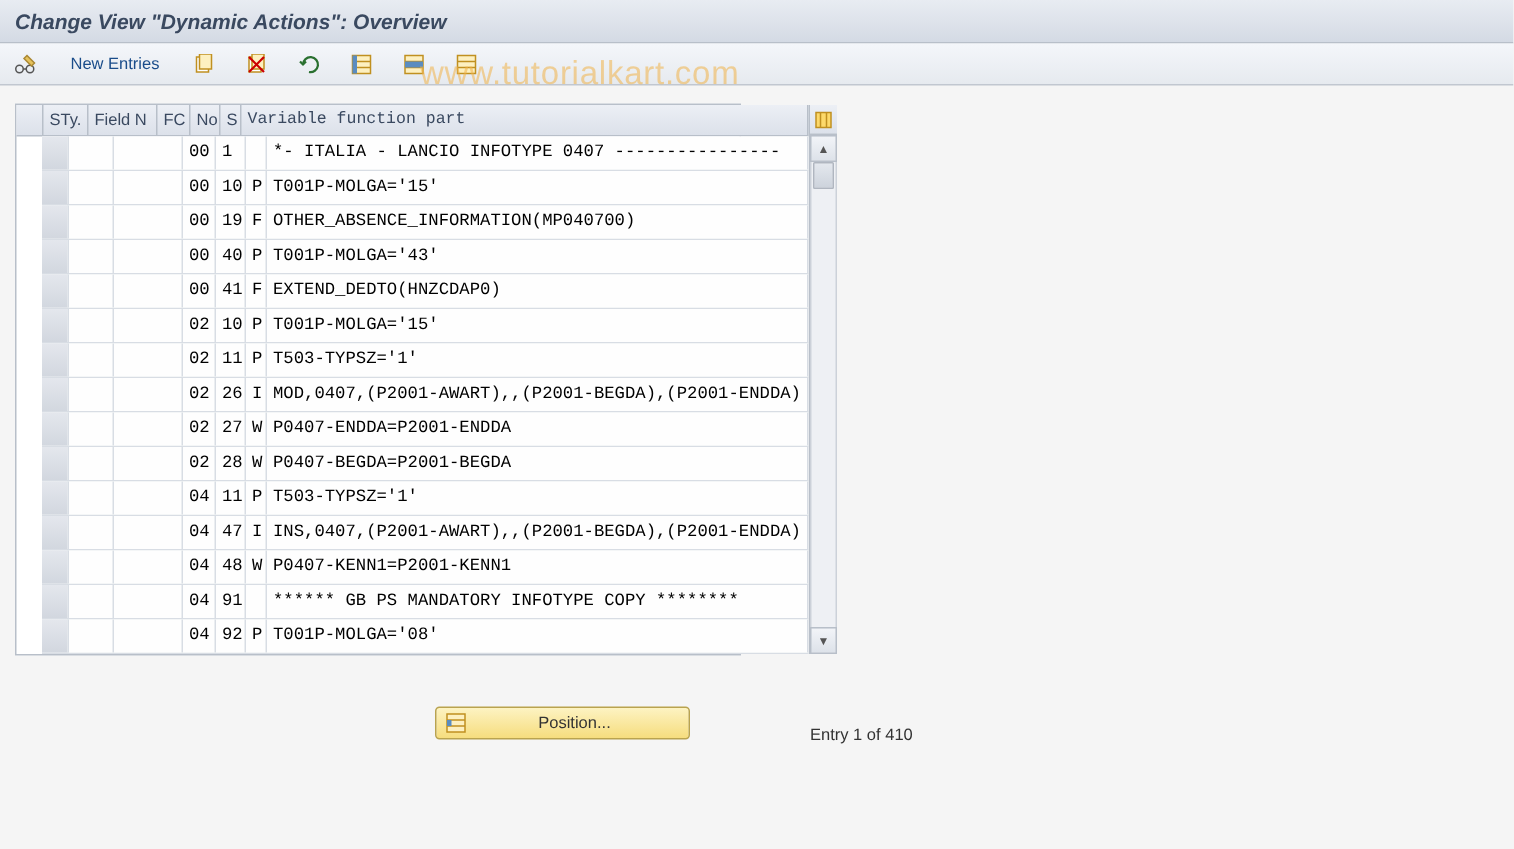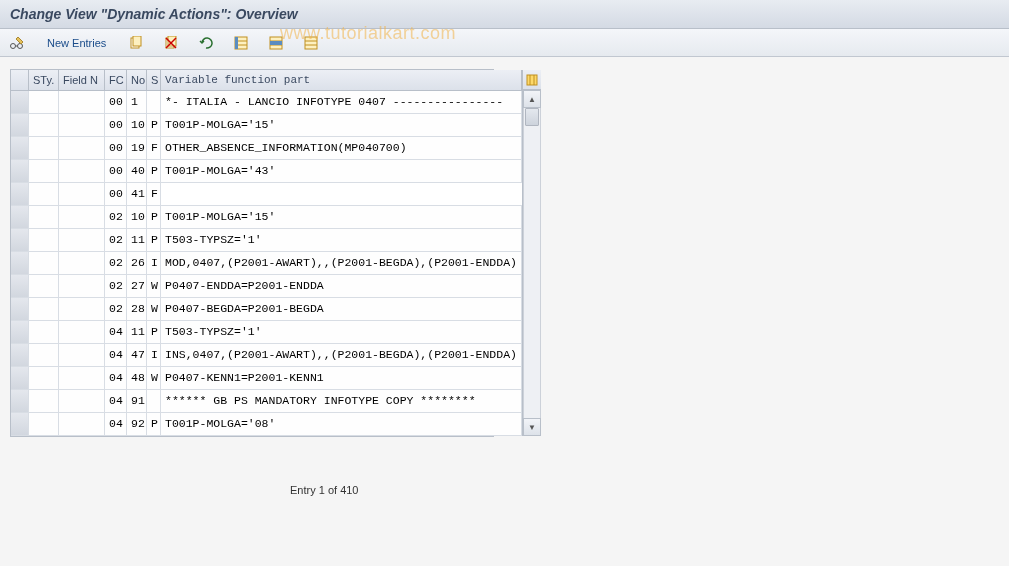--- a/index.html
+++ b/index.html
@@ -47,22 +47,22 @@
     }
     .toolbar-link {
       color: #1a4c8a;
       font-size: 11px;
       cursor: pointer;
       padding: 2px 4px;
     }
     .watermark {
       position: absolute;
       left: 280px;
-      top: 23px;
-      font-size: 18px;
+      top: 36px;
+      font-size: 22px;
       color: rgba(241, 179, 72, 0.55);
       font-weight: normal;
       pointer-events: none;
       letter-spacing: 0.5px;
     }
     .content-area {
       padding: 12px 10px;
       position: relative;
     }
     .table-wrapper {
@@ -92,20 +92,21 @@
     }
     .col-select { width: 18px; }
     .col-sty { width: 30px; }
     .col-fieldn { width: 46px; }
     .col-fc { width: 22px; }
     .col-no { width: 20px; }
     .col-s { width: 14px; }
     .col-var { flex: 1; font-family: Liberation Mono, monospace; }
     .table-body {
       background: #fff;
+      margin-left: 17px;
     }
     .table-row {
       display: flex;
       border-bottom: 1px solid #d8dde4;
     }
     .td {
       padding: 3px 4px;
       border-right: 1px solid #d8dde4;
       font-size: 11px;
       height: 22px;
@@ -317,20 +318,21 @@
             <div class="td col-s">P</div>
             <div class="td col-var">T001P-MOLGA='43'</div>
           </div>
           <div class="table-row">
             <div class="td sel col-select"></div>
             <div class="td col-sty"></div>
             <div class="td col-fieldn"></div>
             <div class="td col-fc">00</div>
             <div class="td col-no">41</div>
             <div class="td col-s">F</div>
+            <div class="td col-var">EXTEND_DEDTO(HNZCDAP0)</div>
           </div>
           <div class="table-row">
             <div class="td sel col-select"></div>
             <div class="td col-sty"></div>
             <div class="td col-fieldn"></div>
             <div class="td col-fc">02</div>
             <div class="td col-no">10</div>
             <div class="td col-s">P</div>
             <div class="td col-var">T001P-MOLGA='15'</div>
           </div>
@@ -427,15 +429,26 @@
       </div>
       <div class="scroll-btn">▲</div>
       <div class="scroll-track">
         <div class="scroll-thumb"></div>
       </div>
       <div class="scroll-btn">▼</div>
     </div>
   </div>
 
   <div class="bottom-area">
+    <button class="position-btn">
+      <span>
+        <svg width="14" height="14" viewBox="0 0 14 14">
+            <rect x="1" y="1" width="12" height="12" fill="#fdf0c0" stroke="#c09020"></rect>
+            <line x1="1" y1="5" x2="13" y2="5" stroke="#c09020"></line>
+            <line x1="1" y1="9" x2="13" y2="9" stroke="#c09020"></line>
+            <rect x="1" y="5" width="3" height="4" fill="#5a8cc0"></rect>
+          </svg>
+      </span>
+      <span class="label">Position...</span>
+    </button>
     <span class="entry-text">Entry 1 of 410</span>
   </div>
 </div>
 
 </body></html>

